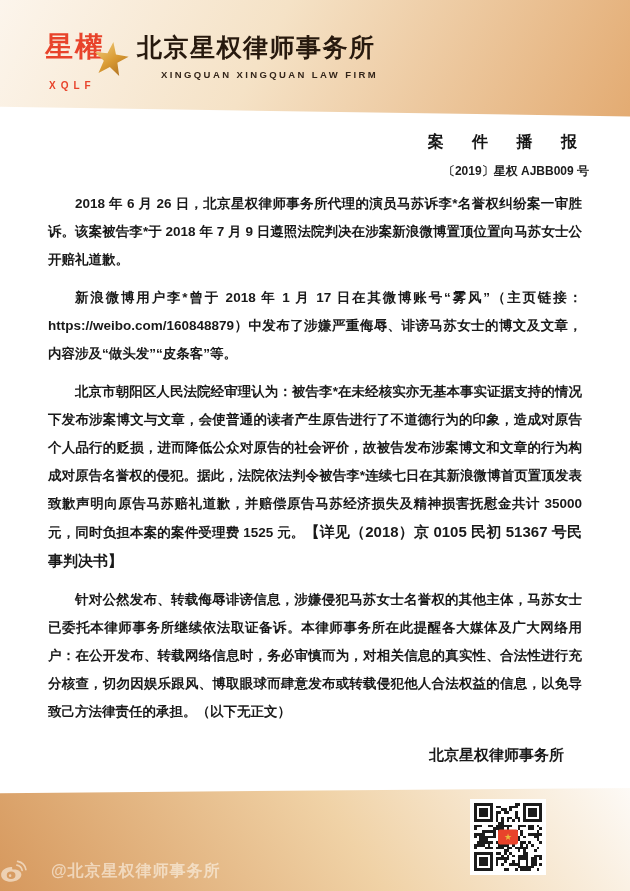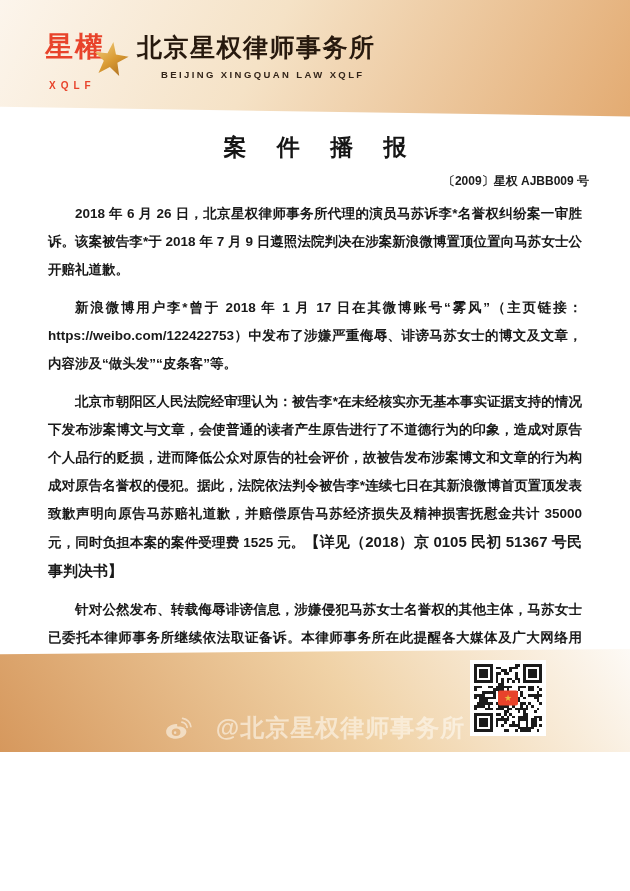--- a/index.html
+++ b/index.html
@@ -1,55 +1,55 @@
 <!DOCTYPE html>
 <html><head>
 <meta charset="utf-8">
 <style>
   html,body{margin:0;padding:0;background:#fff;}
-  .page{position:relative;width:630px;height:752px;background:#ffffff;overflow:hidden;
+  .page{position:relative;width:630px;height:891px;background:#ffffff;overflow:hidden;
         font-family:"Liberation Sans",sans-serif;color:#1a1a1a;}
 
   
   .band-top{position:absolute;top:0;left:0;width:100%;height:120px;
     background:linear-gradient(118deg,#fcf5ec 0%,#f5e2c6 42%,#e3ab72 100%);
     clip-path:polygon(0 0,100% 0,100% 97%,0 89%);}
   .logo-seal{position:absolute;left:45px;top:33px;color:#e8432b;font-weight:800;
     font-size:28px;letter-spacing:2px;line-height:1;}
   .logo-seal-sub{position:absolute;left:49px;top:80px;color:#e8432b;font-size:10px;
     font-weight:700;letter-spacing:5px;}
   .logo-star{position:absolute;left:92px;top:40px;width:38px;height:38px;transform:rotate(8deg);}
   .logo-cn{position:absolute;left:137px;top:31px;font-size:25px;font-weight:700;
     letter-spacing:1.5px;color:#27190e;}
   .logo-en{position:absolute;left:161px;top:69px;font-size:9.5px;font-weight:700;
     letter-spacing:2.4px;color:#33251a;}
 
   
   .content{position:absolute;top:118px;left:0;width:100%;padding:0 41px;box-sizing:border-box;}
-  .title{margin:14px 0 0;text-align:center;font-size:23px;font-weight:700;
+  .title{margin:14px 0 0;text-align:right;font-size:16px;font-weight:700;
     letter-spacing:12px;text-indent:12px;color:#151515;}
   .doc-no{margin-top:10px;text-align:right;font-size:12px;font-weight:600;color:#1c1c1c;}
   .para{margin:10px 7px 0;font-size:13.5px;line-height:28px;text-align:justify;
     text-indent:2em;font-weight:600;color:#191919;}
   .cite{font-size:15px;}
   .sig{margin-top:12px;text-align:right;padding-right:25px;font-size:15px;
     font-weight:600;line-height:33px;color:#191919;}
 
   
   .band-bottom{position:absolute;bottom:0;left:0;width:100%;height:103px;
     background:linear-gradient(235deg,#fdfaf6 0%,#f0d2a6 45%,#d6985d 100%);
     clip-path:polygon(0 5%,100% 0,100% 100%,0 100%);}
   .qr{position:absolute;left:470px;top:11px;width:76px;height:76px;background:#ffffff;
     padding:4px;box-sizing:border-box;}
   .qr svg{width:100%;height:100%;display:block;}
   .qr-logo{position:absolute;left:50%;top:50%;transform:translate(-50%,-50%);
     width:20px;height:15px;background:#e8432b;border-radius:2px;display:flex;
     align-items:center;justify-content:center;color:#e9b93c;font-size:9px;line-height:1;}
   .watermark{position:absolute;left:0;right:0;bottom:8px;display:flex;align-items:center;
-    justify-content:center;gap:24px;color:rgba(255,253,247,0.55);font-size:24px;
+    gap:24px;color:rgba(255,253,247,0.55);font-size:16px;
     font-weight:700;letter-spacing:1px;}
   .watermark svg{width:27px;height:23px;}
 </style>
 </head>
 <body>
 
 <div class="page">
 
   <header class="band-top">
     <div class="logo-seal">星權</div>
@@ -58,29 +58,29 @@
       <defs>
         <linearGradient id="gstar" x1="0" y1="0" x2="1" y2="1">
           <stop offset="0" stop-color="#f3d488"></stop>
           <stop offset="0.55" stop-color="#d99a33"></stop>
           <stop offset="1" stop-color="#a86a1e"></stop>
         </linearGradient>
       </defs>
       <path d="M20 2 L24.5 14.5 L38 15 L27.2 23 L31 36.5 L20 28.5 L9 36.5 L12.8 23 L2 15 L15.5 14.5 Z" fill="url(#gstar)"></path>
     </svg>
     <div class="logo-cn">北京星权律师事务所</div>
-    <div class="logo-en">BEIJING XINGQUAN LAW XQLF</div>
+    <div class="logo-en">XINGQUAN XINGQUAN LAW FIRM</div>
   </header>
 
   <main class="content">
     <h1 class="title">案 件 播 报</h1>
-    <div class="doc-no">〔2009〕星权 AJBB009 号</div>
+    <div class="doc-no">〔2019〕星权 AJBB009 号</div>
 
     <p class="para">2018 年 6 月 26 日，北京星权律师事务所代理的演员马苏诉李*名誉权纠纷案一审胜诉。该案被告李*于 2018 年 7 月 9 日遵照法院判决在涉案新浪微博置顶位置向马苏女士公开赔礼道歉。</p>
-    <p class="para">新浪微博用户李*曾于 2018 年 1 月 17 日在其微博账号“雾风”（主页链接：https://weibo.com/122422753）中发布了涉嫌严重侮辱、诽谤马苏女士的博文及文章，内容涉及“做头发”“皮条客”等。</p>
+    <p class="para">新浪微博用户李*曾于 2018 年 1 月 17 日在其微博账号“雾风”（主页链接：https://weibo.com/160848879）中发布了涉嫌严重侮辱、诽谤马苏女士的博文及文章，内容涉及“做头发”“皮条客”等。</p>
     <p class="para">
       <span>北京市朝阳区人民法院经审理认为：被告李*在未经核实亦无基本事实证据支持的情况下发布涉案博文与文章，会使普通的读者产生原告进行了不道德行为的印象，造成对原告个人品行的贬损，进而降低公众对原告的社会评价，故被告发布涉案博文和文章的行为构成对原告名誉权的侵犯。据此，法院依法判令被告李*连续七日在其新浪微博首页置顶发表致歉声明向原告马苏赔礼道歉，并赔偿原告马苏经济损失及精神损害抚慰金共计 35000 元，同时负担本案的案件受理费 1525 元。</span><span class="cite">【详见（2018）京 0105 民初 51367 号民事判决书】</span>
     </p>
     <p class="para">针对公然发布、转载侮辱诽谤信息，涉嫌侵犯马苏女士名誉权的其他主体，马苏女士已委托本律师事务所继续依法取证备诉。本律师事务所在此提醒各大媒体及广大网络用户：在公开发布、转载网络信息时，务必审慎而为，对相关信息的真实性、合法性进行充分核查，切勿因娱乐跟风、博取眼球而肆意发布或转载侵犯他人合法权益的信息，以免导致己方法律责任的承担。（以下无正文）</p>
 
     <div class="sig">
       <div>北京星权律师事务所</div>
 
     </div>
   </main>

